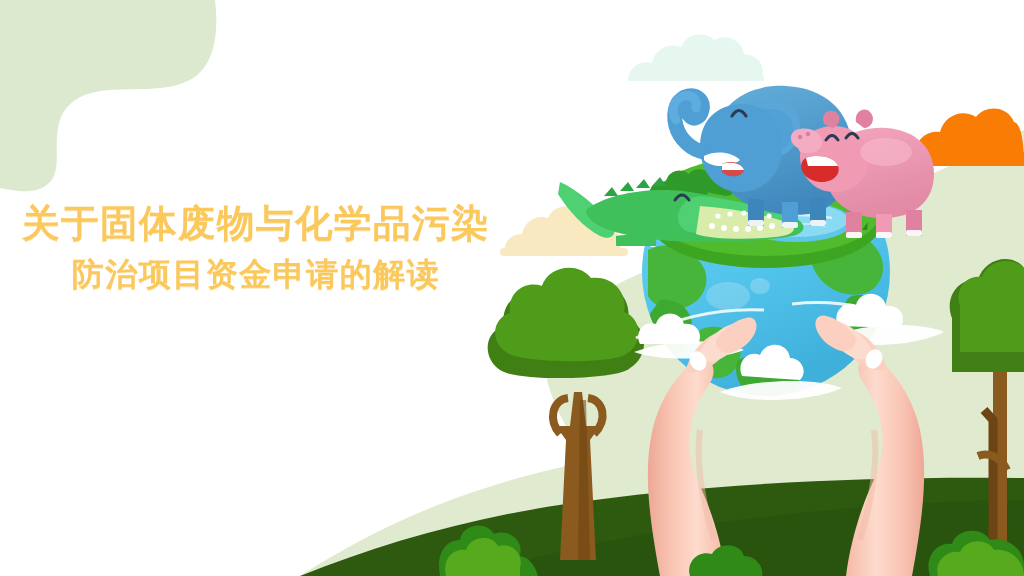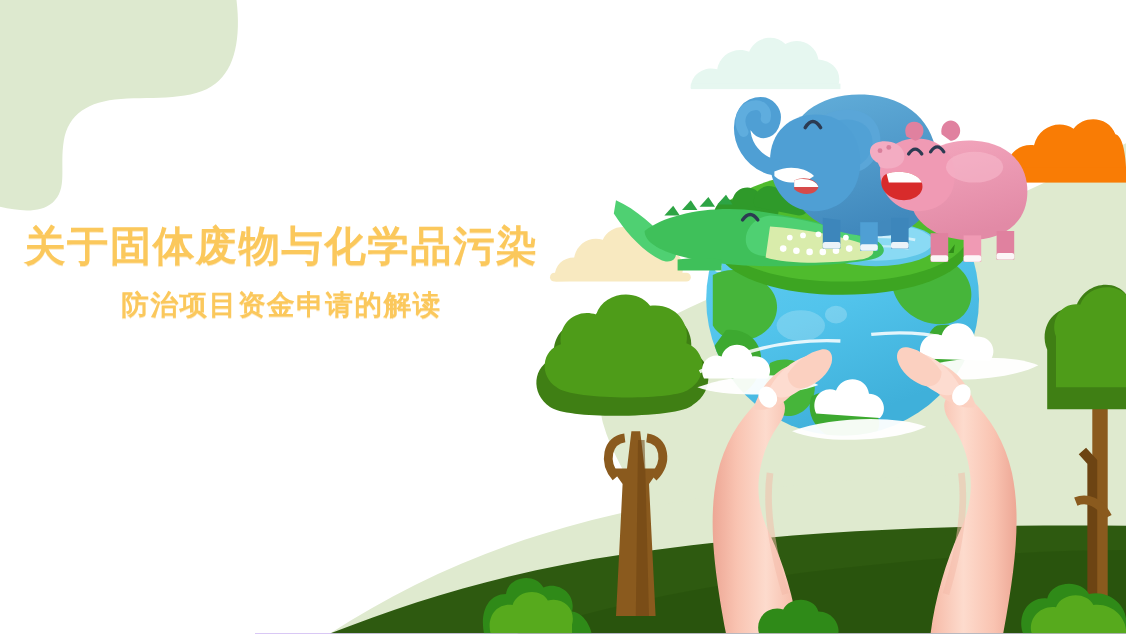--- a/index.html
+++ b/index.html
@@ -6,21 +6,21 @@
   html,body{margin:0;padding:0;background:#ffffff;}
   body{
     font-family:"Liberation Sans","DejaVu Sans",sans-serif;
     -webkit-font-smoothing:antialiased;
   }
   #slide{
     position:relative;
     width:1024px;
     height:576px;
     overflow:hidden;
-    background:#6d28d9;
+    background:#0f172a;
   }
   .layer{position:absolute;top:0;left:0;width:1024px;height:576px;}
   .layer svg{display:block;width:1024px;height:576px;}
 
   
   #title-block{
     position:absolute;
     left:0px;
     top:196px;
     width:512px;
@@ -32,21 +32,21 @@
     font-family:"DejaVu Sans","Liberation Sans",sans-serif;
     font-size:37px;
     font-weight:700;
     letter-spacing:1.5px;
     line-height:54px;
     color:#FBC85C;
     white-space:nowrap;
     text-shadow:0 1px 0 rgba(250,190,70,.35);
   }
   #title-line-1{font-size:37.5px;}
-  #title-line-2{font-size:25px;}
+  #title-line-2{font-size:32px;font-family:Liberation Mono, monospace;}
 </style>
 </head>
 <body>
 
 <div id="slide">
 
   <div class="layer">
     <svg viewBox="0 0 1024 576" xmlns="http://www.w3.org/2000/svg">
       <defs>
         <linearGradient id="skinL" x1="0" y1="0" x2="1" y2="0">

